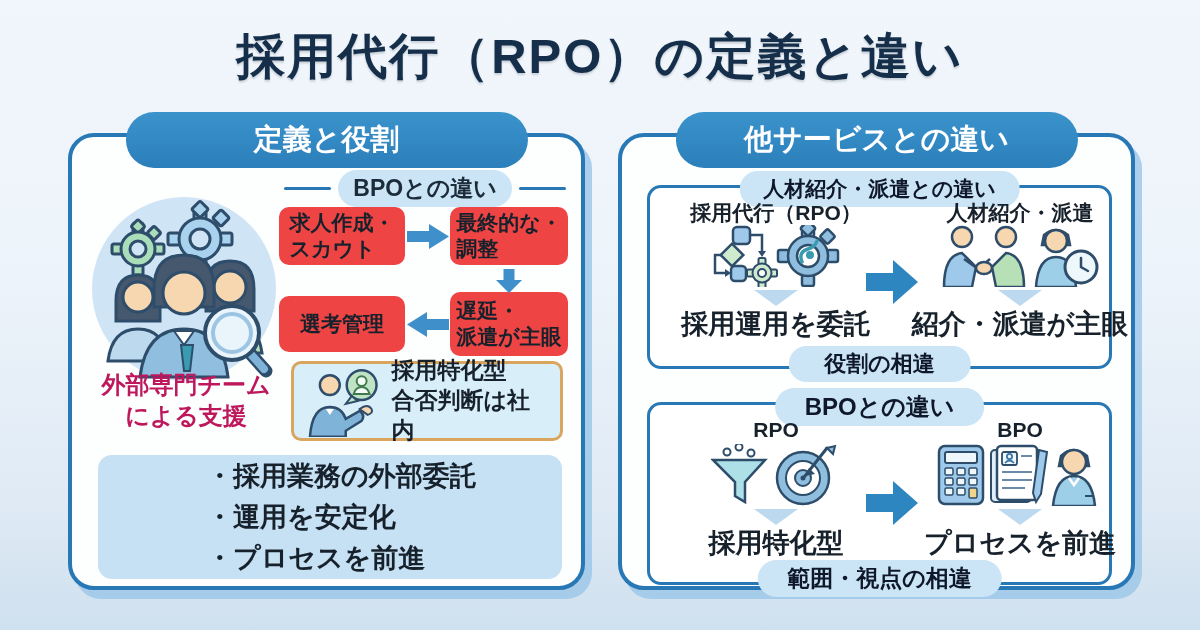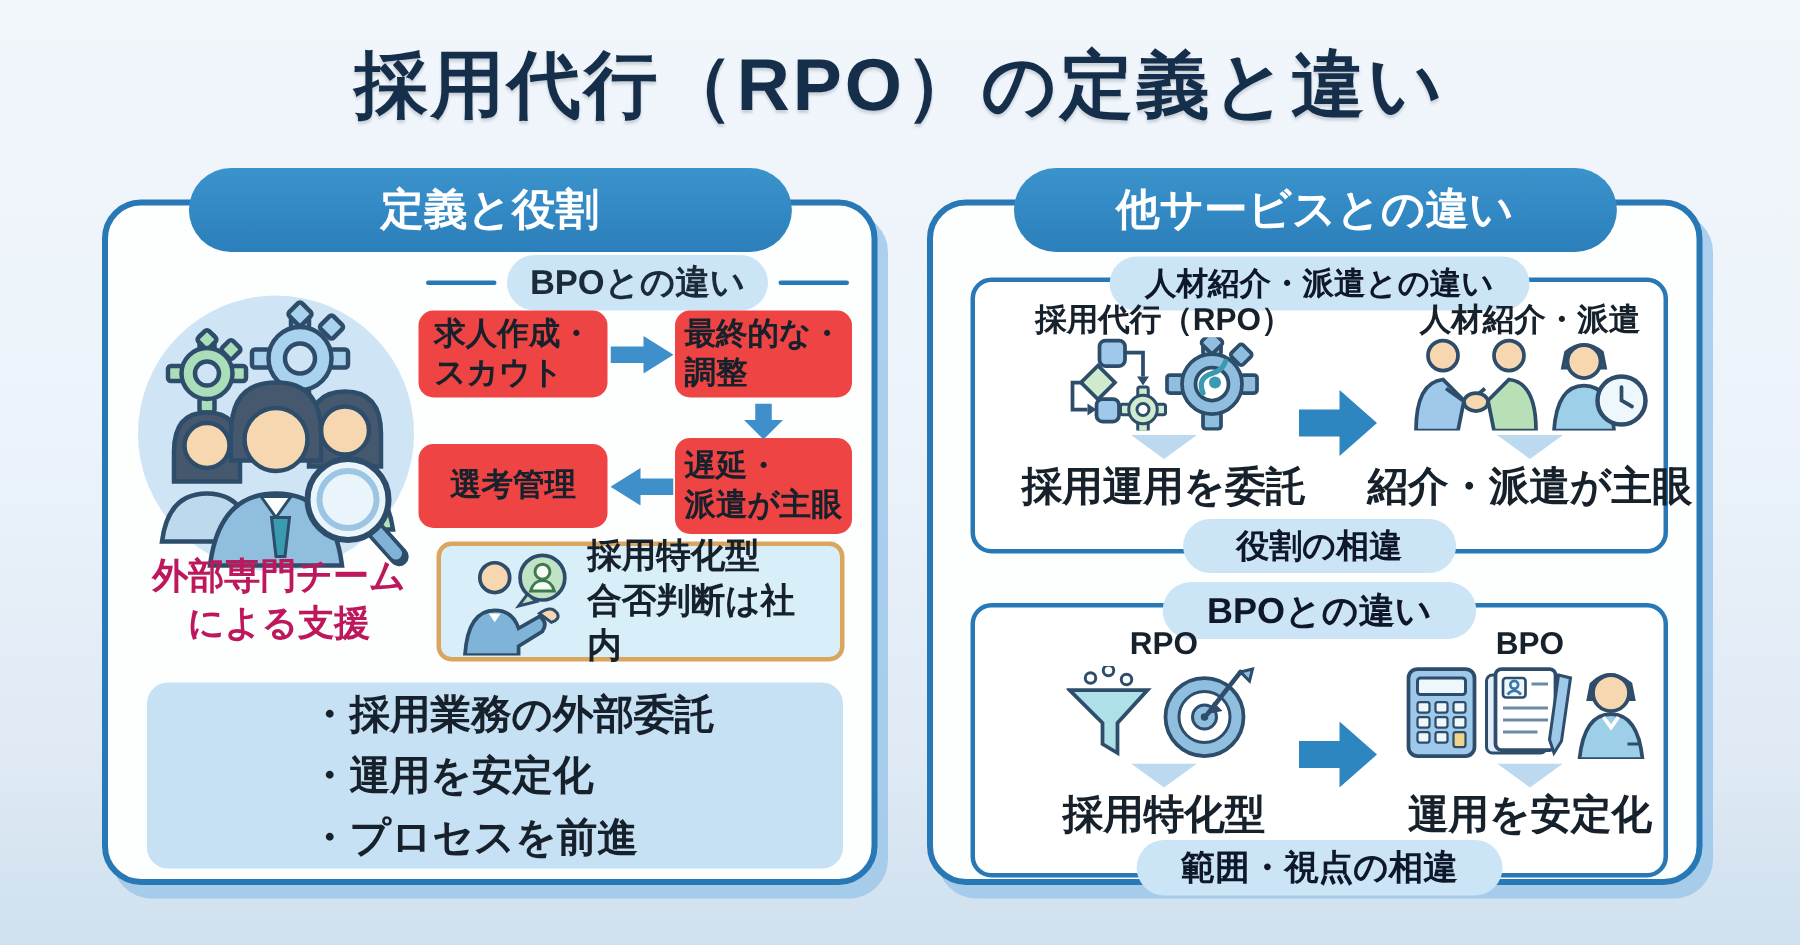--- a/index.html
+++ b/index.html
@@ -329,19 +329,19 @@
             <circle cx="139" cy="18" r="12" fill="#f6d7b0" stroke="#2e4d6b" stroke-width="2.5"></circle>
             <path d="M118 62 q3-30 21-30 q18 0 21 30 z" fill="#9ecfe8" stroke="#2e4d6b" stroke-width="2.5"></path>
             <path d="M134 34 l5 7 5-7" fill="none" stroke="#ffffff" stroke-width="2.5"></path>
             <line x1="150" y1="52" x2="158" y2="52" stroke="#2e4d6b" stroke-width="2"></line>
           </g>
         </svg>
       </div>
       <div class="col-tri col-right"><svg width="44" height="16">
             <polygon points="0,0 44,0 22,16" fill="#bcd9ef"></polygon>
           </svg></div>
-      <div class="col-cap col-right">運用を安定化</div>
+      <div class="col-cap col-right">プロセスを前進</div>
 
       <div class="tag tag-bot2">範囲・視点の相違</div>
     </div>
   </div>
 
 </div>
 
 </body></html>

